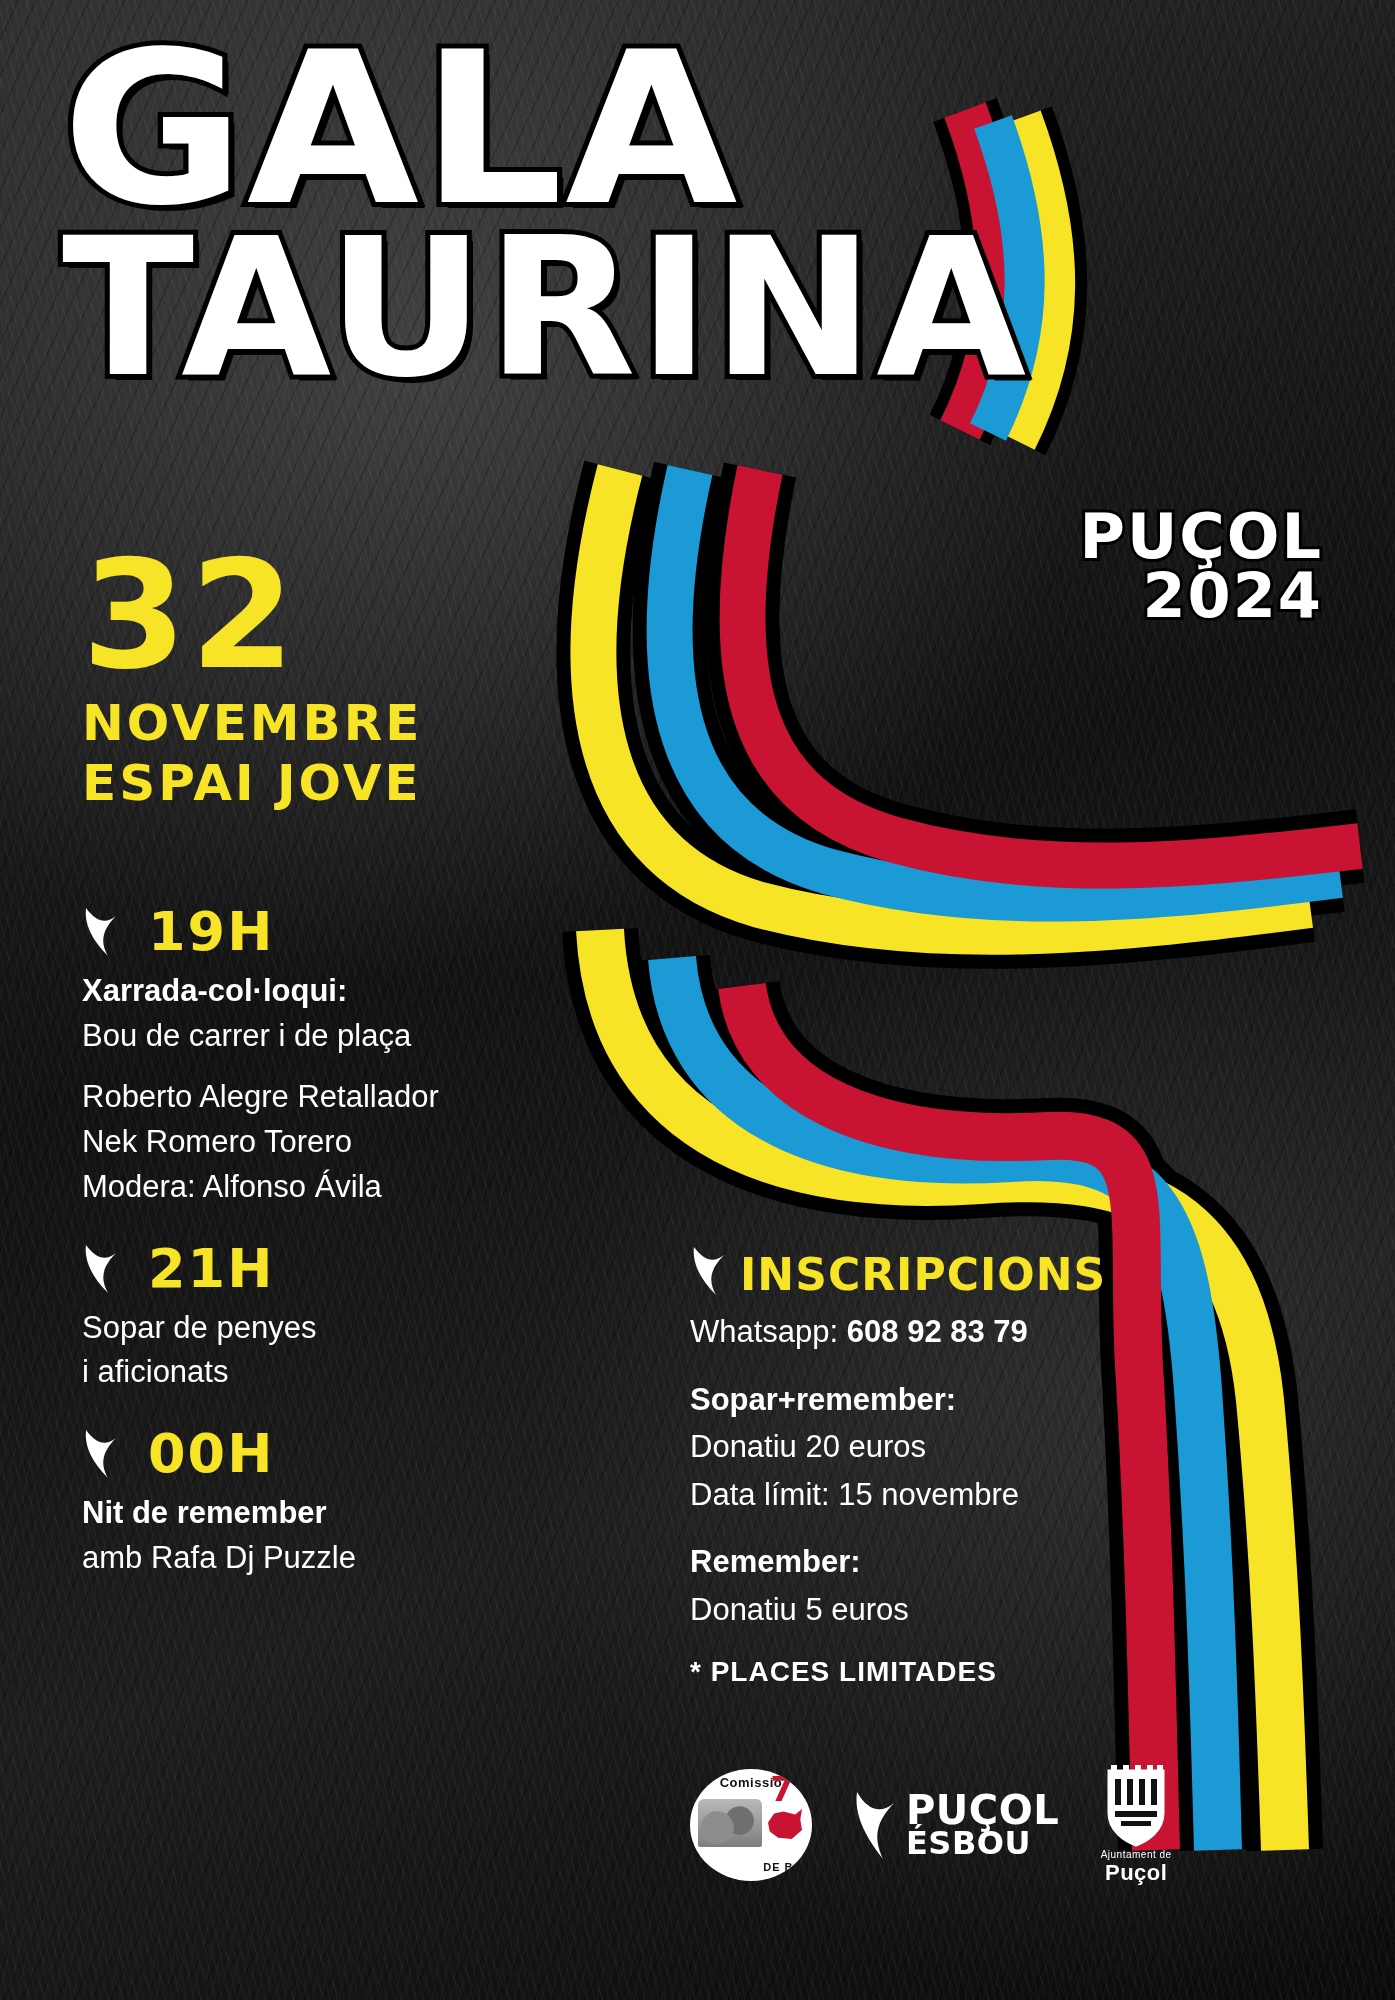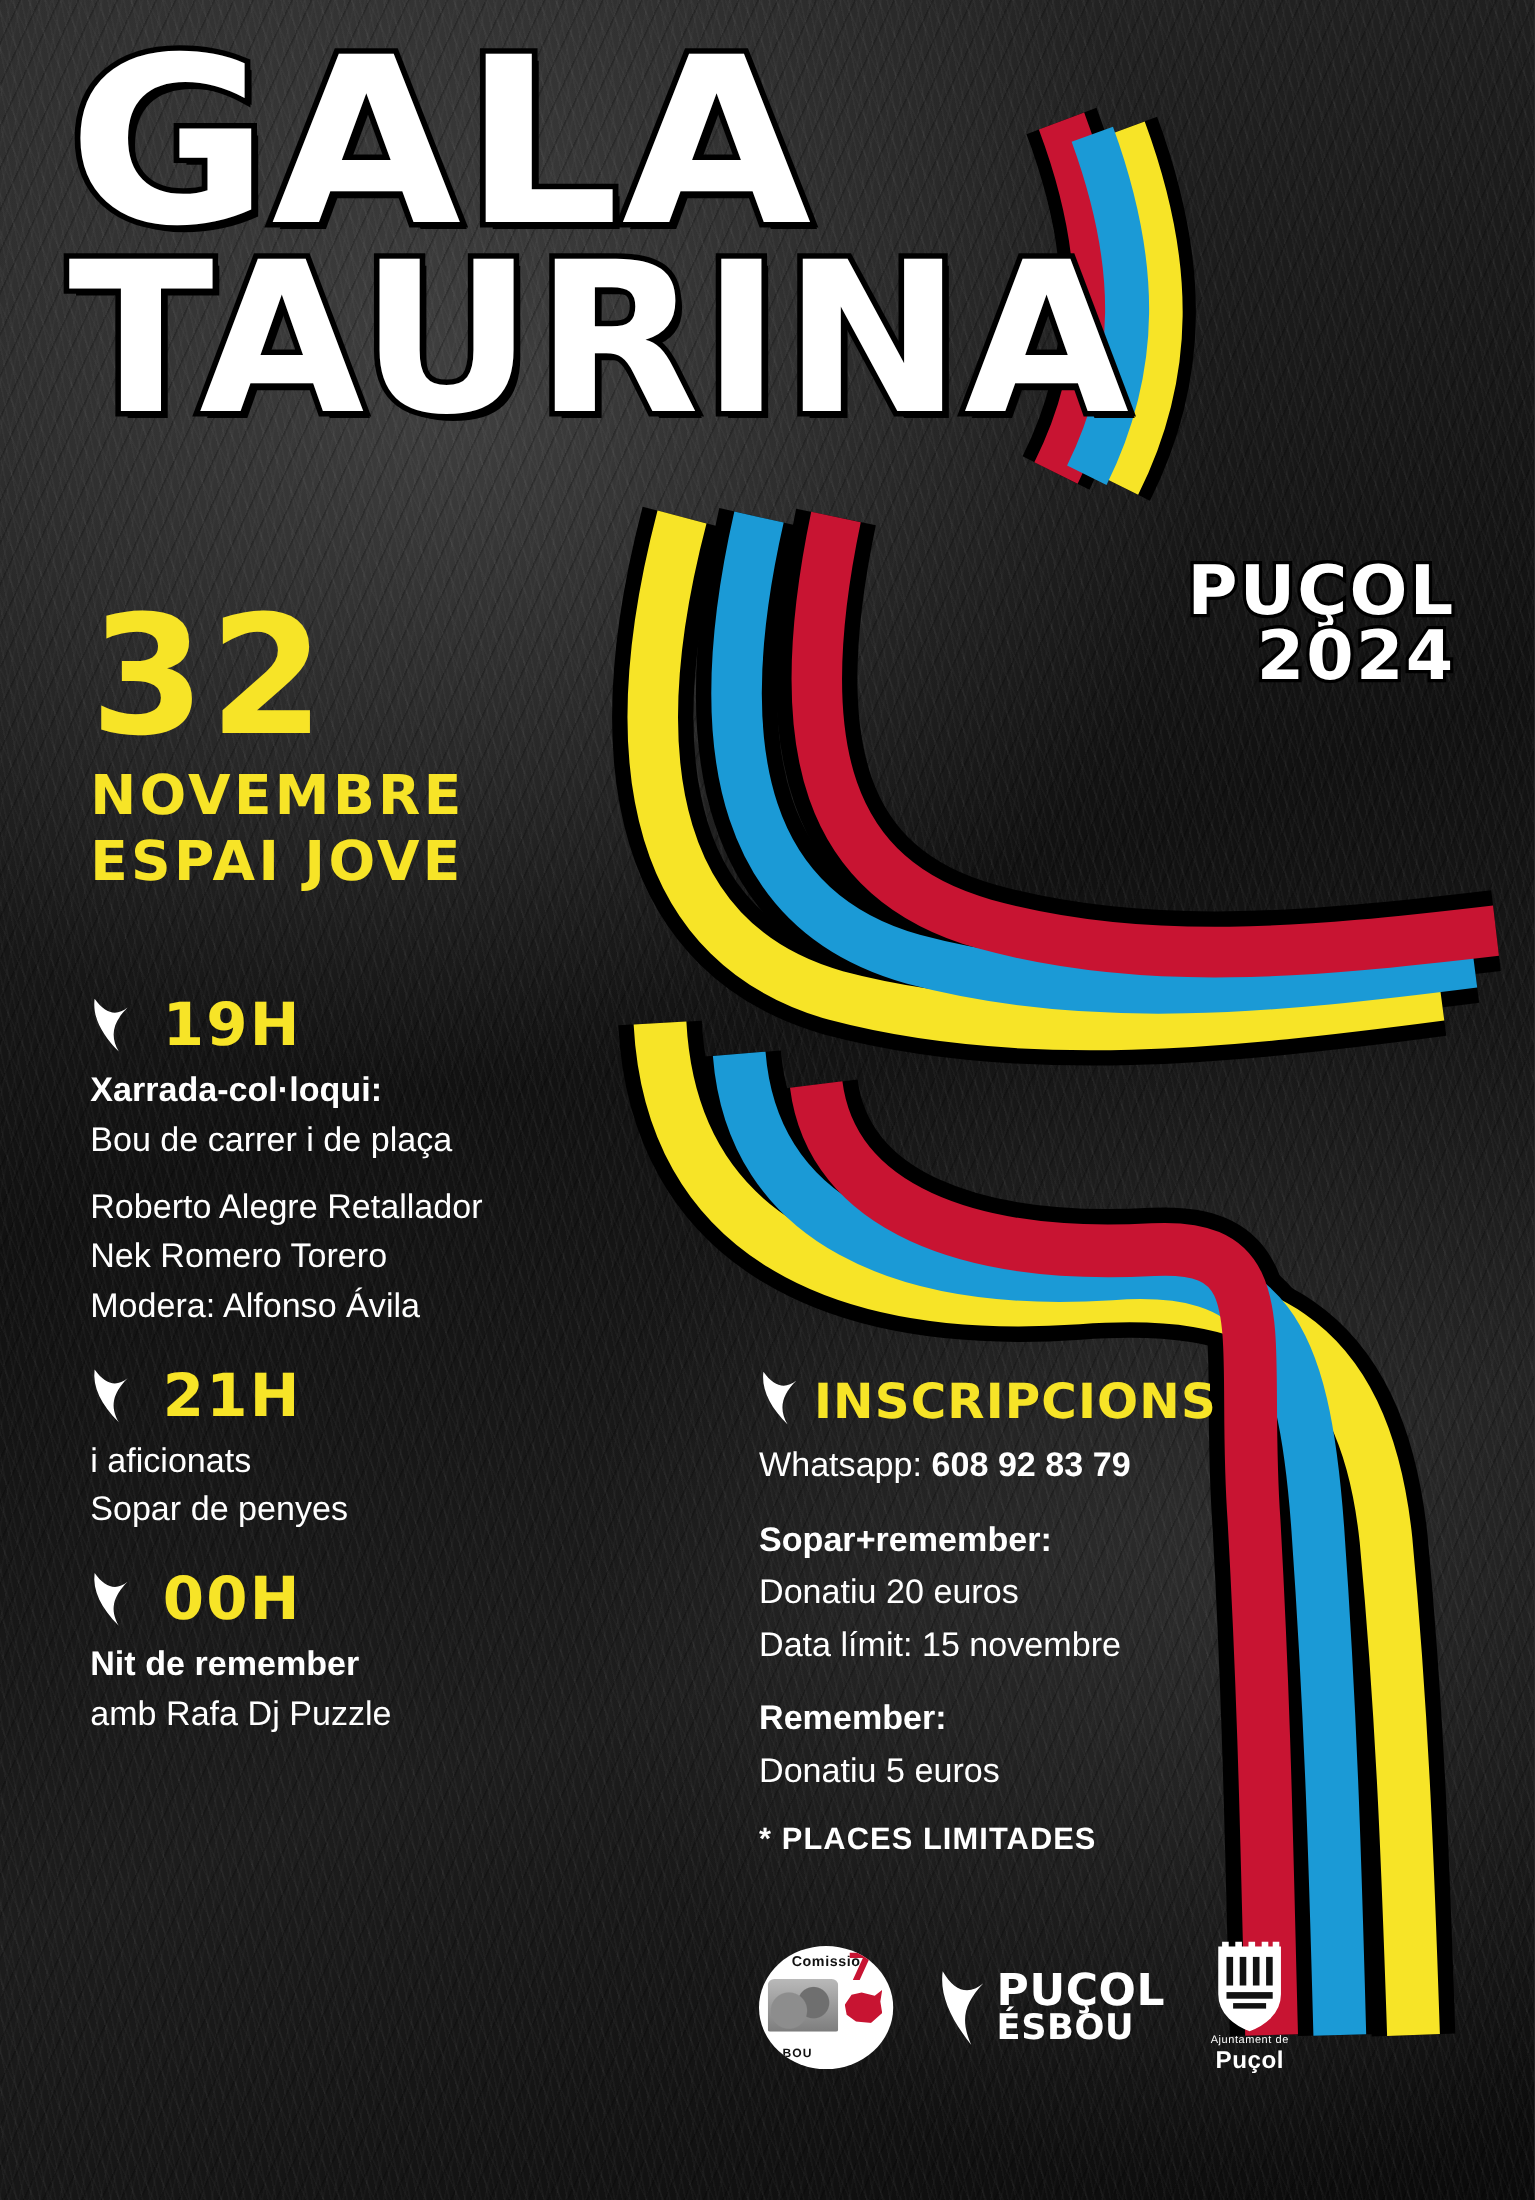--- a/index.html
+++ b/index.html
@@ -243,21 +243,21 @@
   .logo-comissio .lc-bull {
     position: absolute;
     top: 40px; right: 10px;
     width: 34px; height: 30px;
     background: #c81432;
     clip-path: polygon(0% 45%, 18% 15%, 45% 8%, 80% 18%, 100% 0%, 95% 35%, 100% 70%, 70% 100%, 30% 96%, 5% 75%);
   }
   .logo-comissio .lc-bottom {
     position: absolute;
     bottom: 8px; left: 0; right: 0;
-    text-align: left;
+    text-align: right;
     font-size: 11px;
     font-weight: bold;
     color: #111;
     letter-spacing: 1px;
   }
   .logo-pucol {
     display: flex;
     align-items: center;
     gap: 8px;
     flex: 0 0 auto;
@@ -355,22 +355,22 @@
 
 
     <div class="sched-item">
       <div class="sched-head">
         <svg class="bullhorn" viewBox="0 0 40 52" aria-hidden="true">
           <path d="M4,2 C2,18 10,34 26,50 C18,36 20,24 34,10 C24,18 14,16 4,2 Z" fill="#ffffff"></path>
         </svg>
         <div class="sched-time">21H</div>
       </div>
       <div class="sched-lines">
+        <p>Sopar de penyes</p>
         <p>i aficionats</p>
-        <p>Sopar de penyes</p>
       </div>
     </div>
 
     <div class="sched-item">
       <div class="sched-head">
         <svg class="bullhorn" viewBox="0 0 40 52" aria-hidden="true">
           <path d="M4,2 C2,18 10,34 26,50 C18,36 20,24 34,10 C24,18 14,16 4,2 Z" fill="#ffffff"></path>
         </svg>
         <div class="sched-time">00H</div>
       </div>

